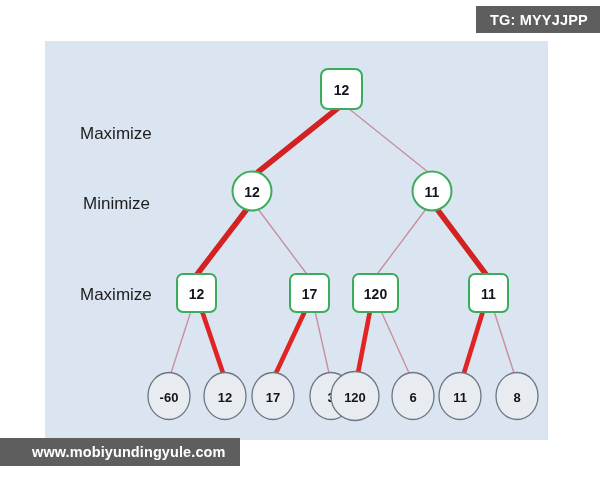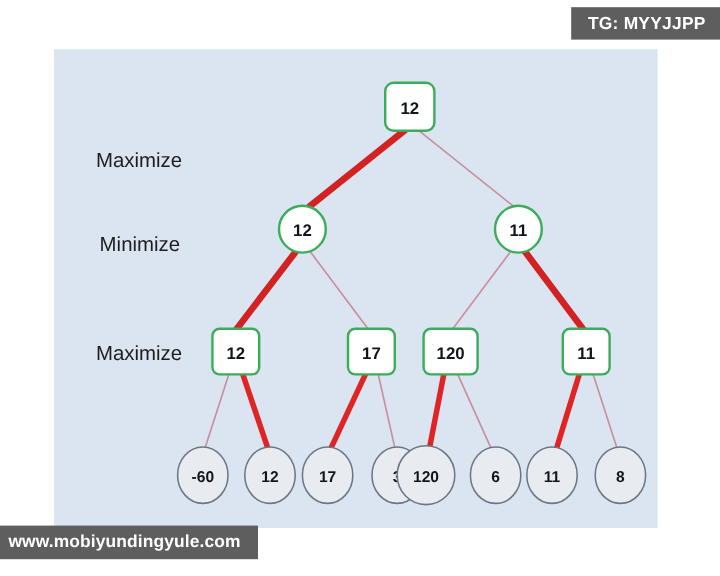--- a/index.html
+++ b/index.html
@@ -31,21 +31,21 @@
     right: 0px;
     height: 27px;
     padding: 0 12px 0 14px;
     font-size: 14.5px;
     letter-spacing: 0.2px;
   }
   #site-badge {
     left: 0px;
     bottom: 14px;
     height: 28px;
-    padding: 0 14px 0 7px;
+    padding: 0 14px 0 32px;
     font-size: 14.5px;
     letter-spacing: 0.1px;
   }
 
   
   #canvas {
     position: absolute;
     left: 45px;
     top: 41px;
     width: 503px;

